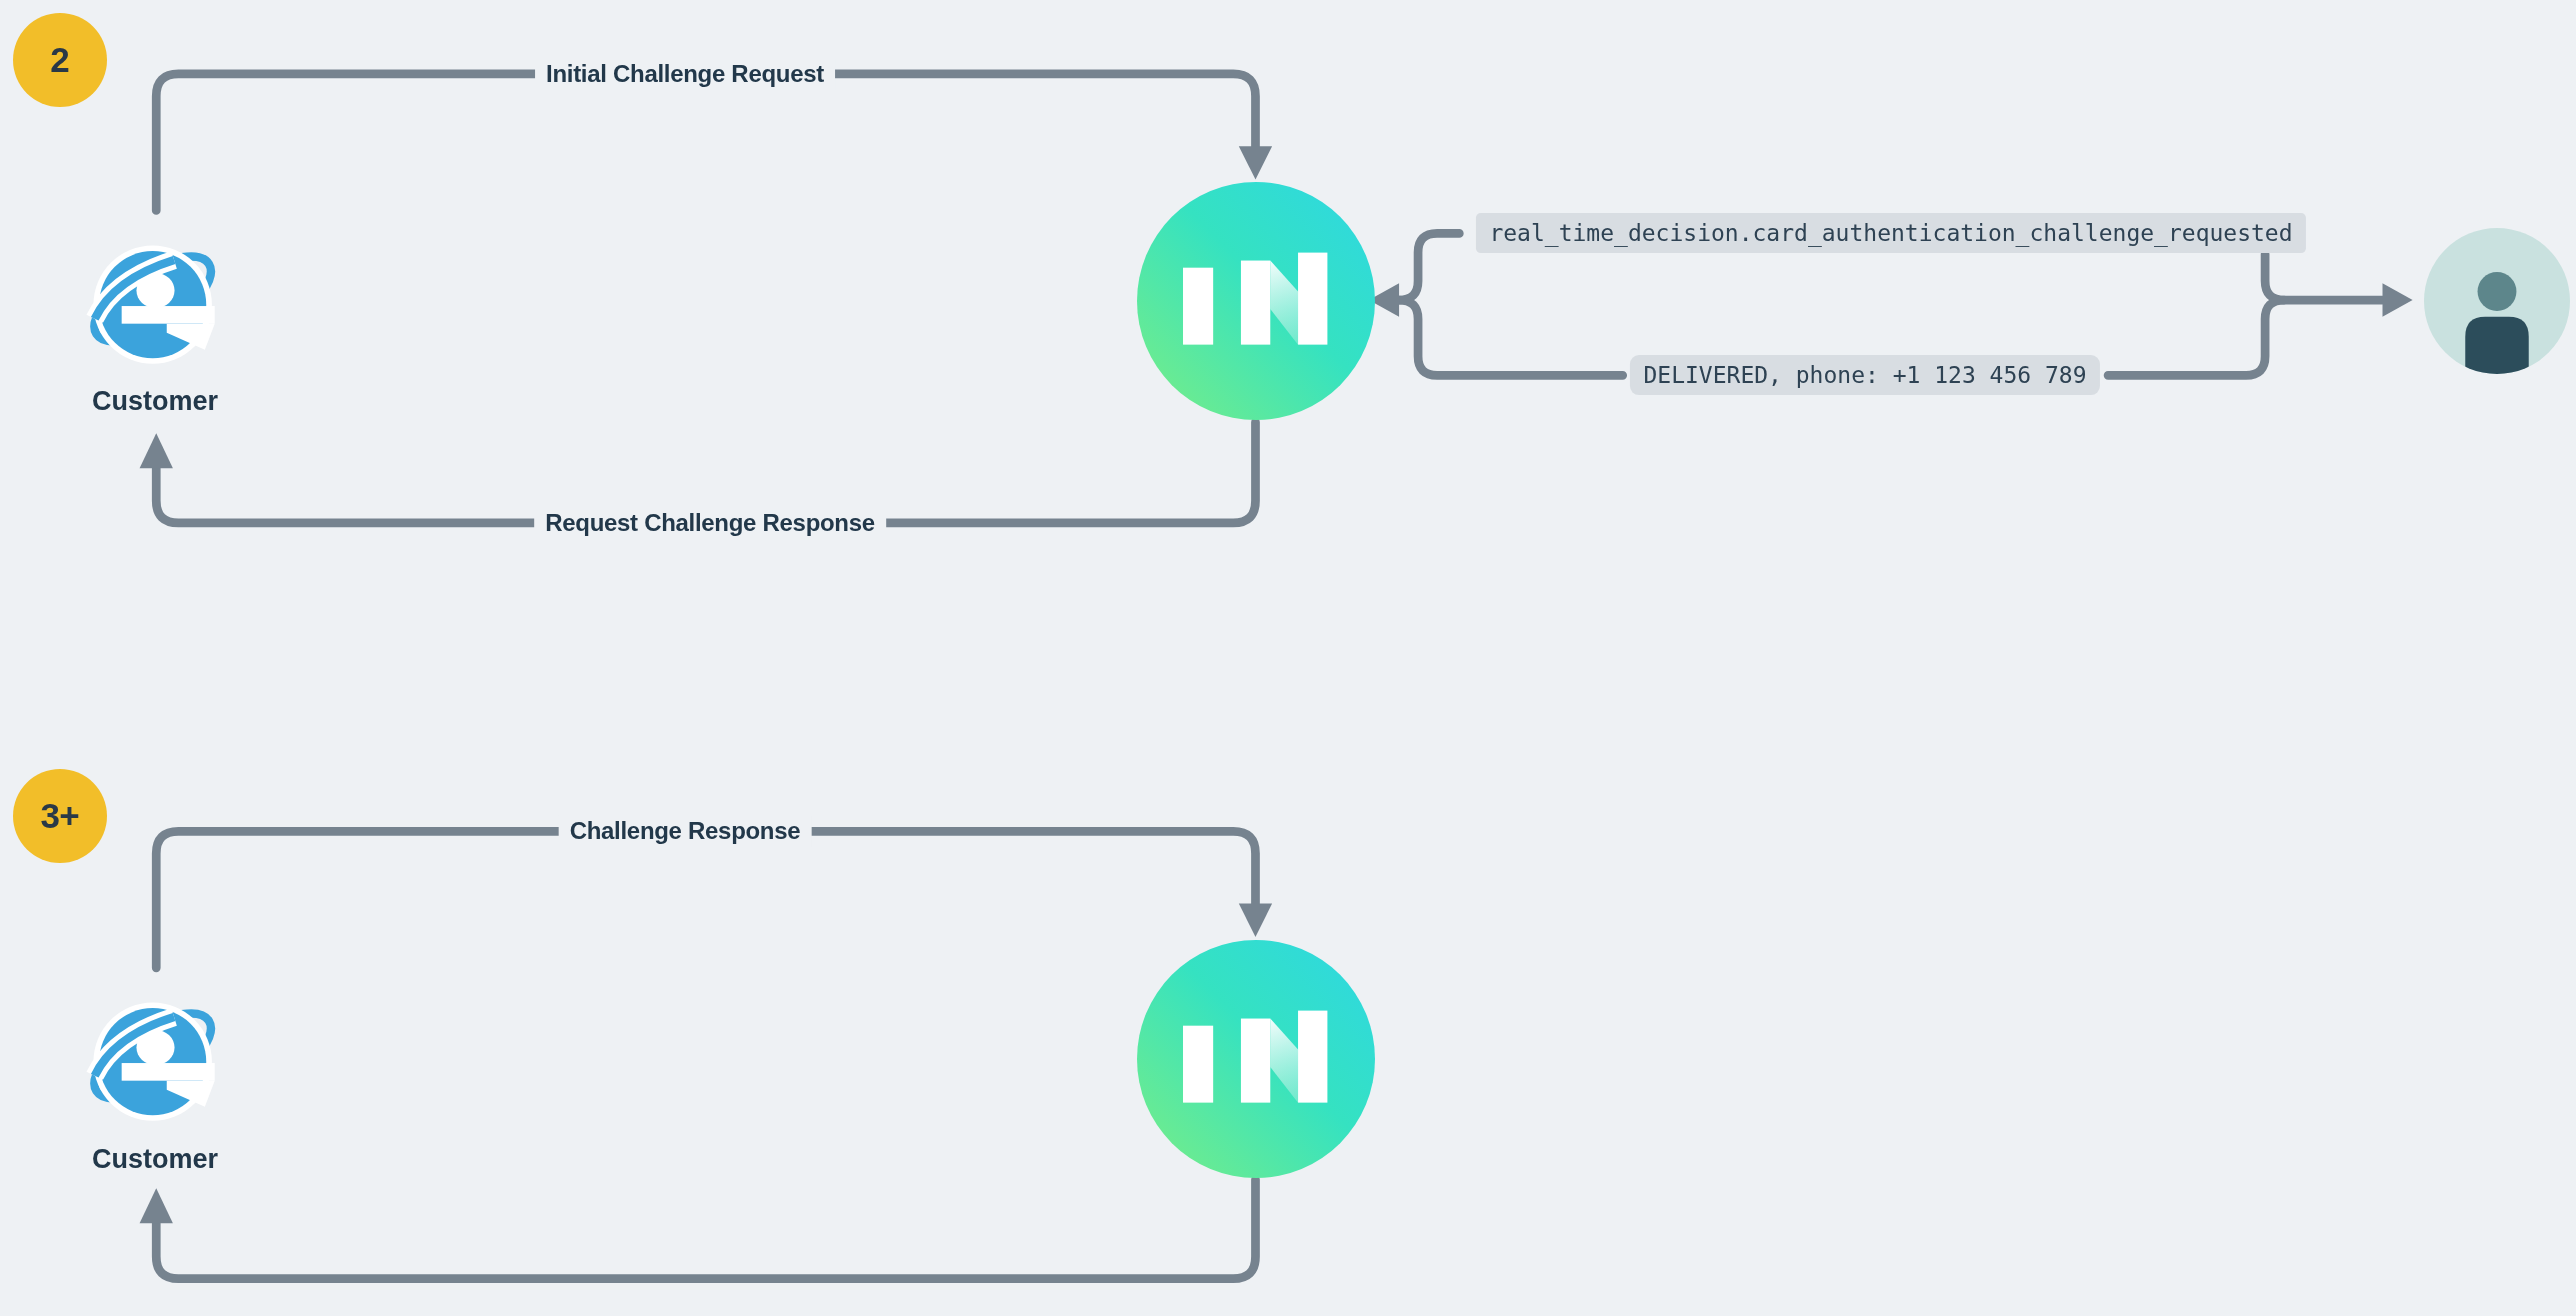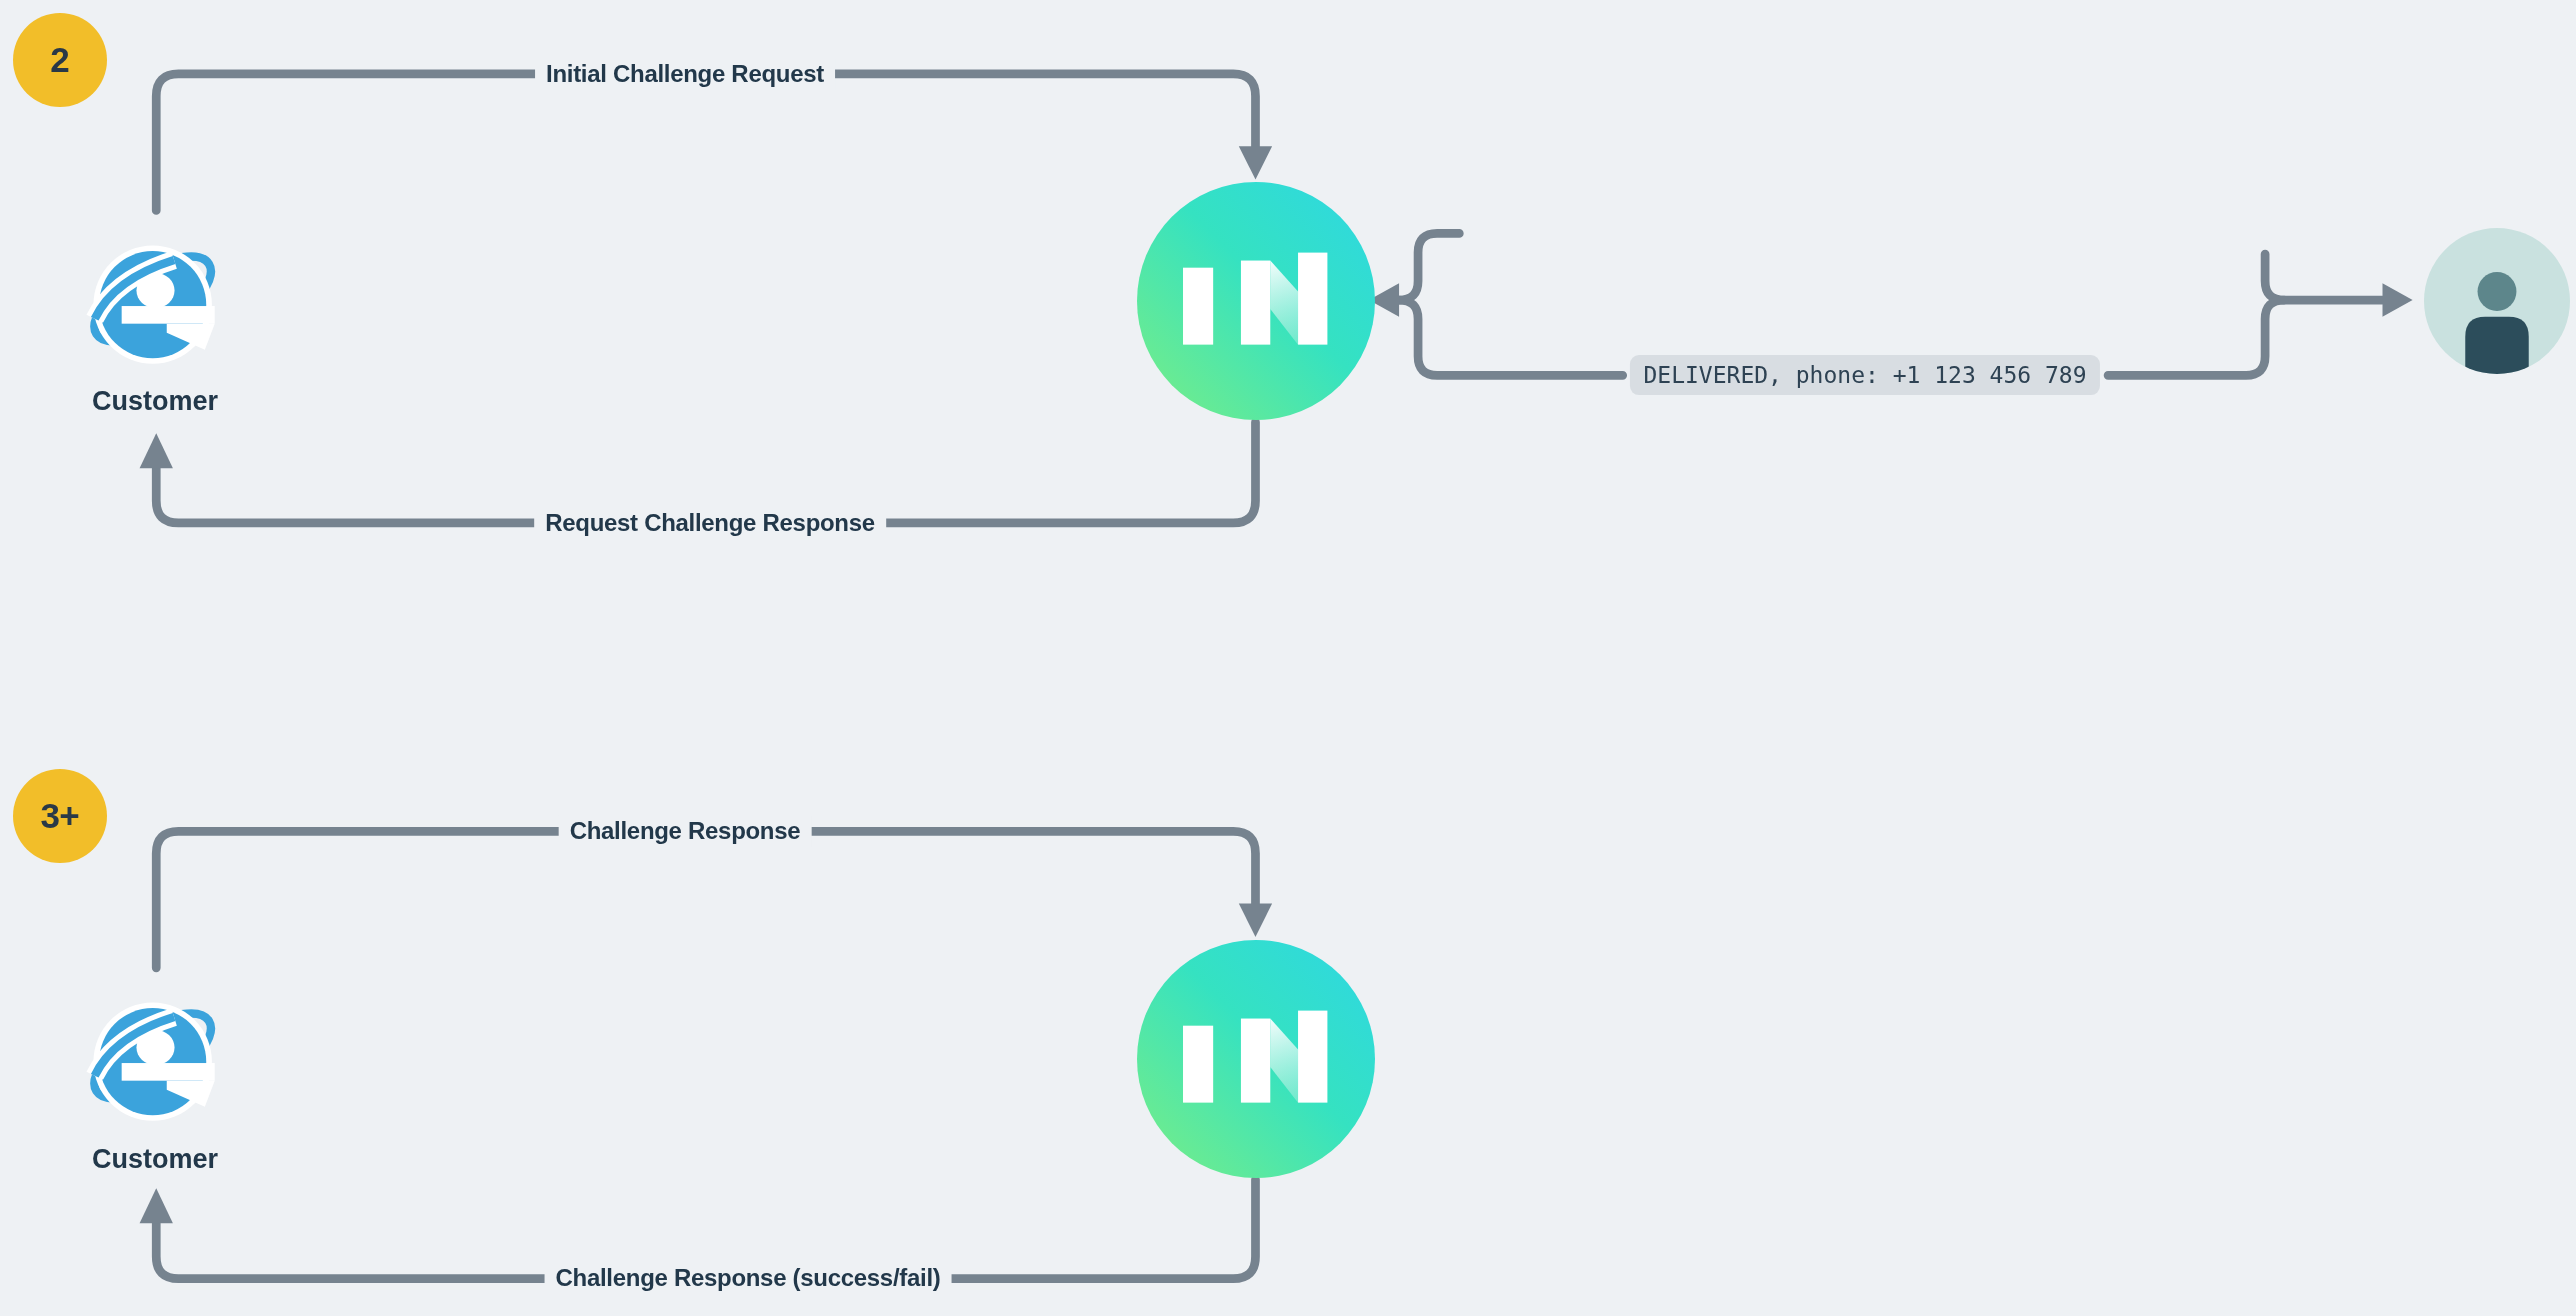--- a/index.html
+++ b/index.html
@@ -114,20 +114,21 @@
           <stop offset="1" stop-color="#aef0df" stop-opacity="0.45"></stop>
         </linearGradient>
       </defs>
       <rect x="58" y="108" width="38" height="97" fill="#ffffff"></rect>
       <rect x="131" y="99" width="37" height="106" fill="#ffffff"></rect>
       <rect x="203" y="89" width="37" height="116" fill="#ffffff"></rect>
       <polygon points="168,99 203,138 203,205 168,160" fill="url(#diagGrad1)"></polygon>
     </svg>
   </div>
 
+  <div class="chip" style="left:1891px;top:233px;">real_time_decision.card_authentication_challenge_requested</div>
   <div class="chip" style="left:1865px;top:375px;border-radius:9px;">DELIVERED, phone: +1 123 456 789</div>
 
   <div class="icon-box" style="left:2424px;top:228px;width:146px;height:146px;">
     <svg viewBox="0 0 184 184">
       <defs>
           <clipPath id="avClip1">
             <circle cx="92" cy="92" r="92"></circle>
           </clipPath>
         </defs>
       <circle cx="92" cy="92" r="92" style="fill:var(--c-avatar-bg);"></circle>
@@ -150,21 +151,20 @@
       <ellipse cx="50" cy="46" rx="13.5" ry="12.5" fill="#ffffff"></ellipse>
       <rect x="26" y="57" width="66" height="12.5" fill="#ffffff"></rect>
       <path d="M58 69.5 L92 69.5 L85 88 L58 76 Z" fill="#ffffff"></path>
       <path d="M6.9 66 Q20.6 37.6 63.2 24.3" fill="none" stroke="#ffffff" stroke-width="13"></path>
       <path d="M6.9 66 Q20.6 37.6 63.2 24.3" fill="none" style="stroke:var(--c-ie-blue);" stroke-width="6"></path>
     </svg>
   </div>
   <div class="customer-label" style="left:155px;top:1159px;">Customer</div>
 
   <div class="flow-label" style="left:685px;top:831px;">Challenge Response</div>
-  <div class="flow-label" style="left:748px;top:1278px;">Challenge Response (success/fail)</div>
 
   <div class="node in-node" style="left:1137px;top:940px;">
     <svg viewBox="0 0 300 300">
       <defs>
         <linearGradient id="diagGrad2" x1="168" y1="99" x2="203" y2="205" gradientUnits="userSpaceOnUse">
           <stop offset="0" stop-color="#ffffff" stop-opacity="0.95"></stop>
           <stop offset="1" stop-color="#aef0df" stop-opacity="0.45"></stop>
         </linearGradient>
       </defs>
       <rect x="58" y="108" width="38" height="97" fill="#ffffff"></rect>

